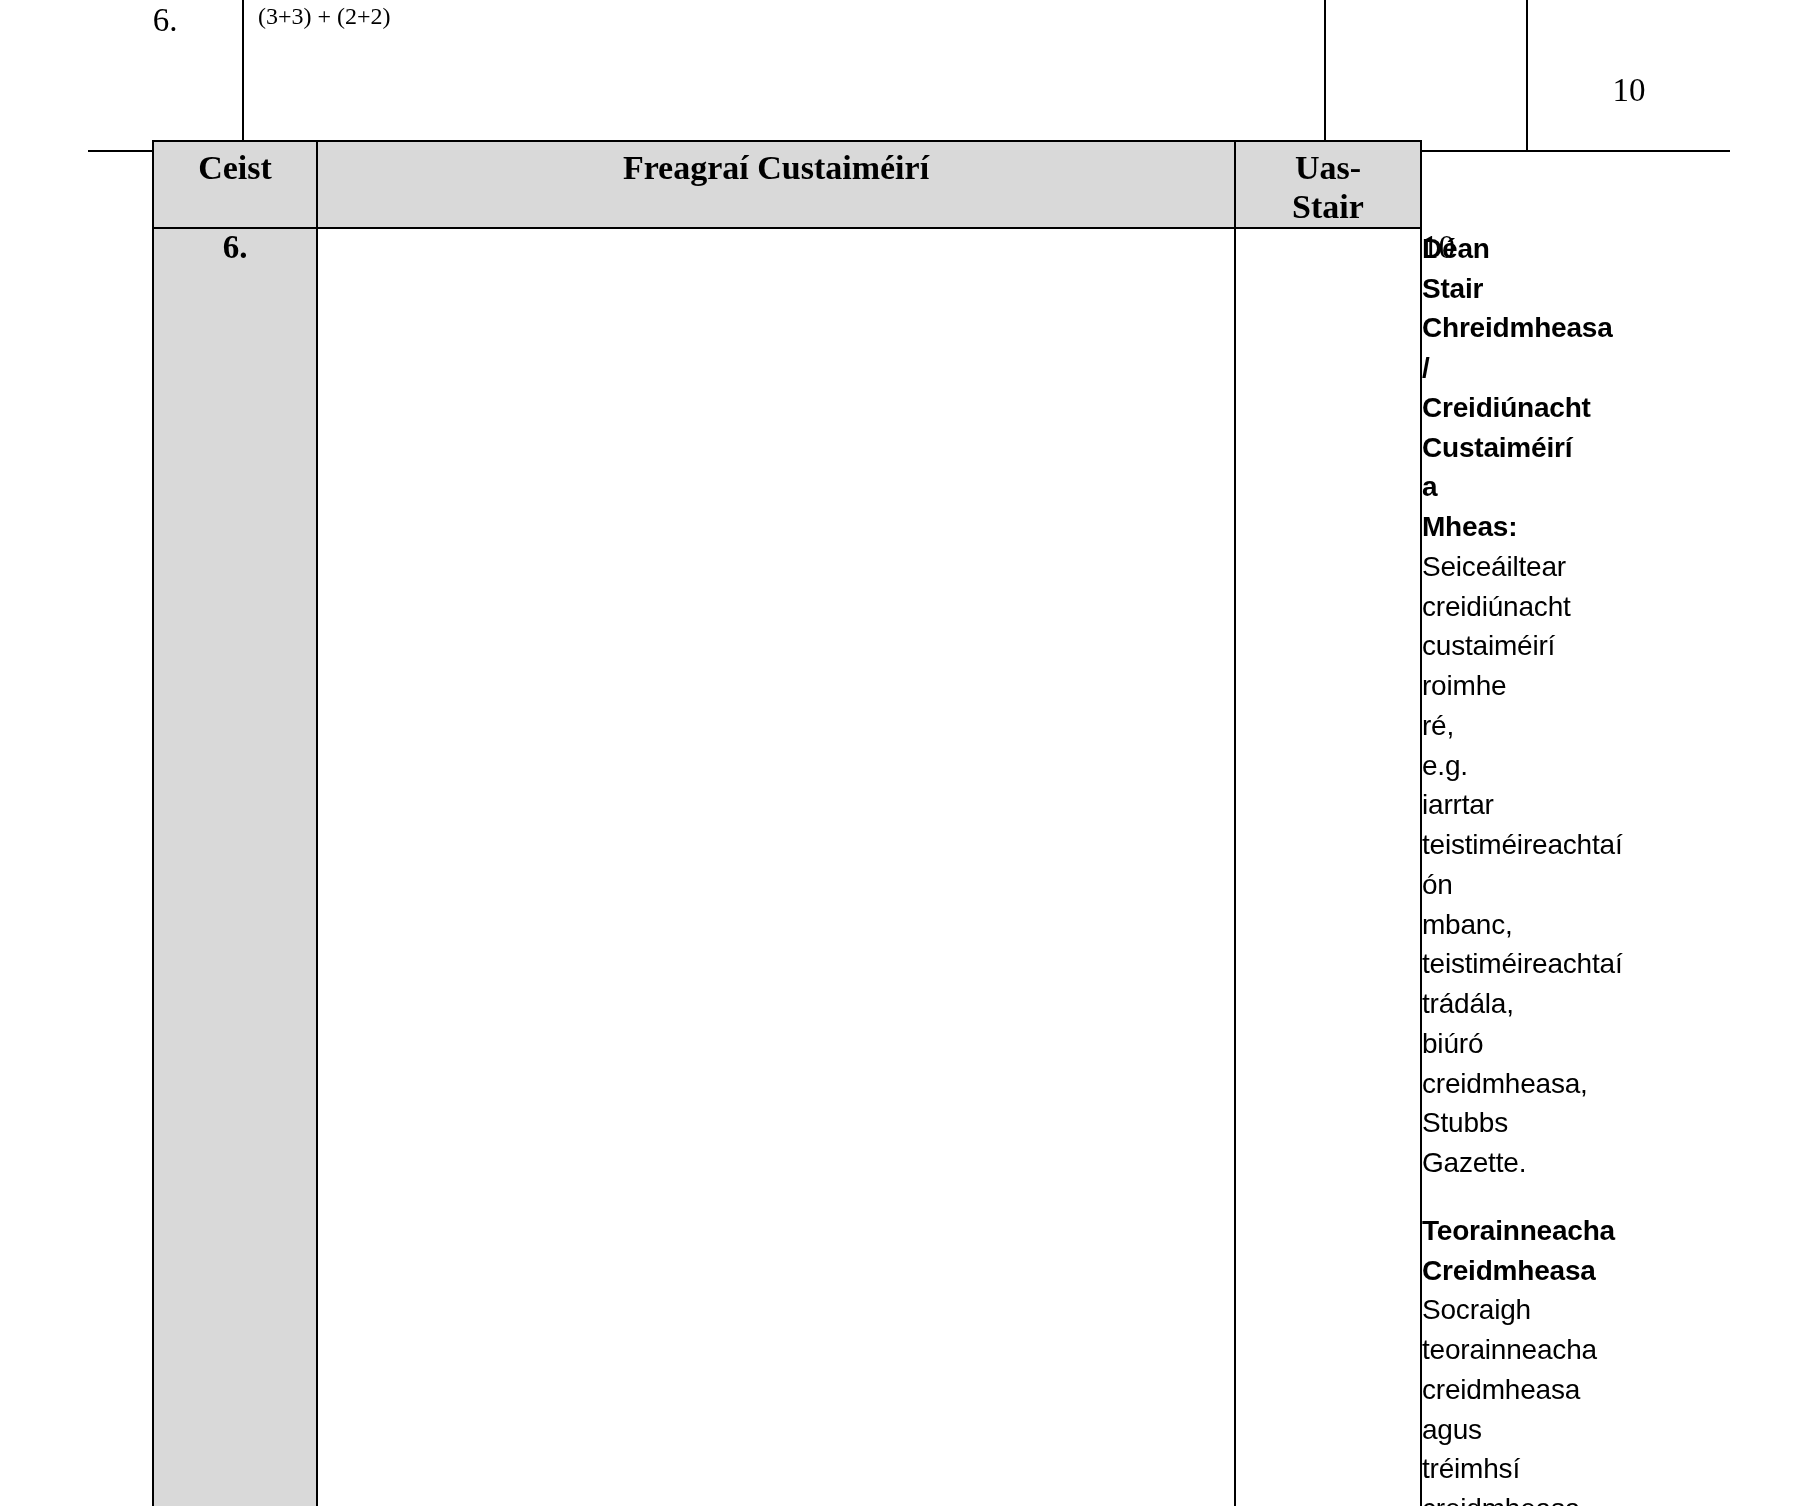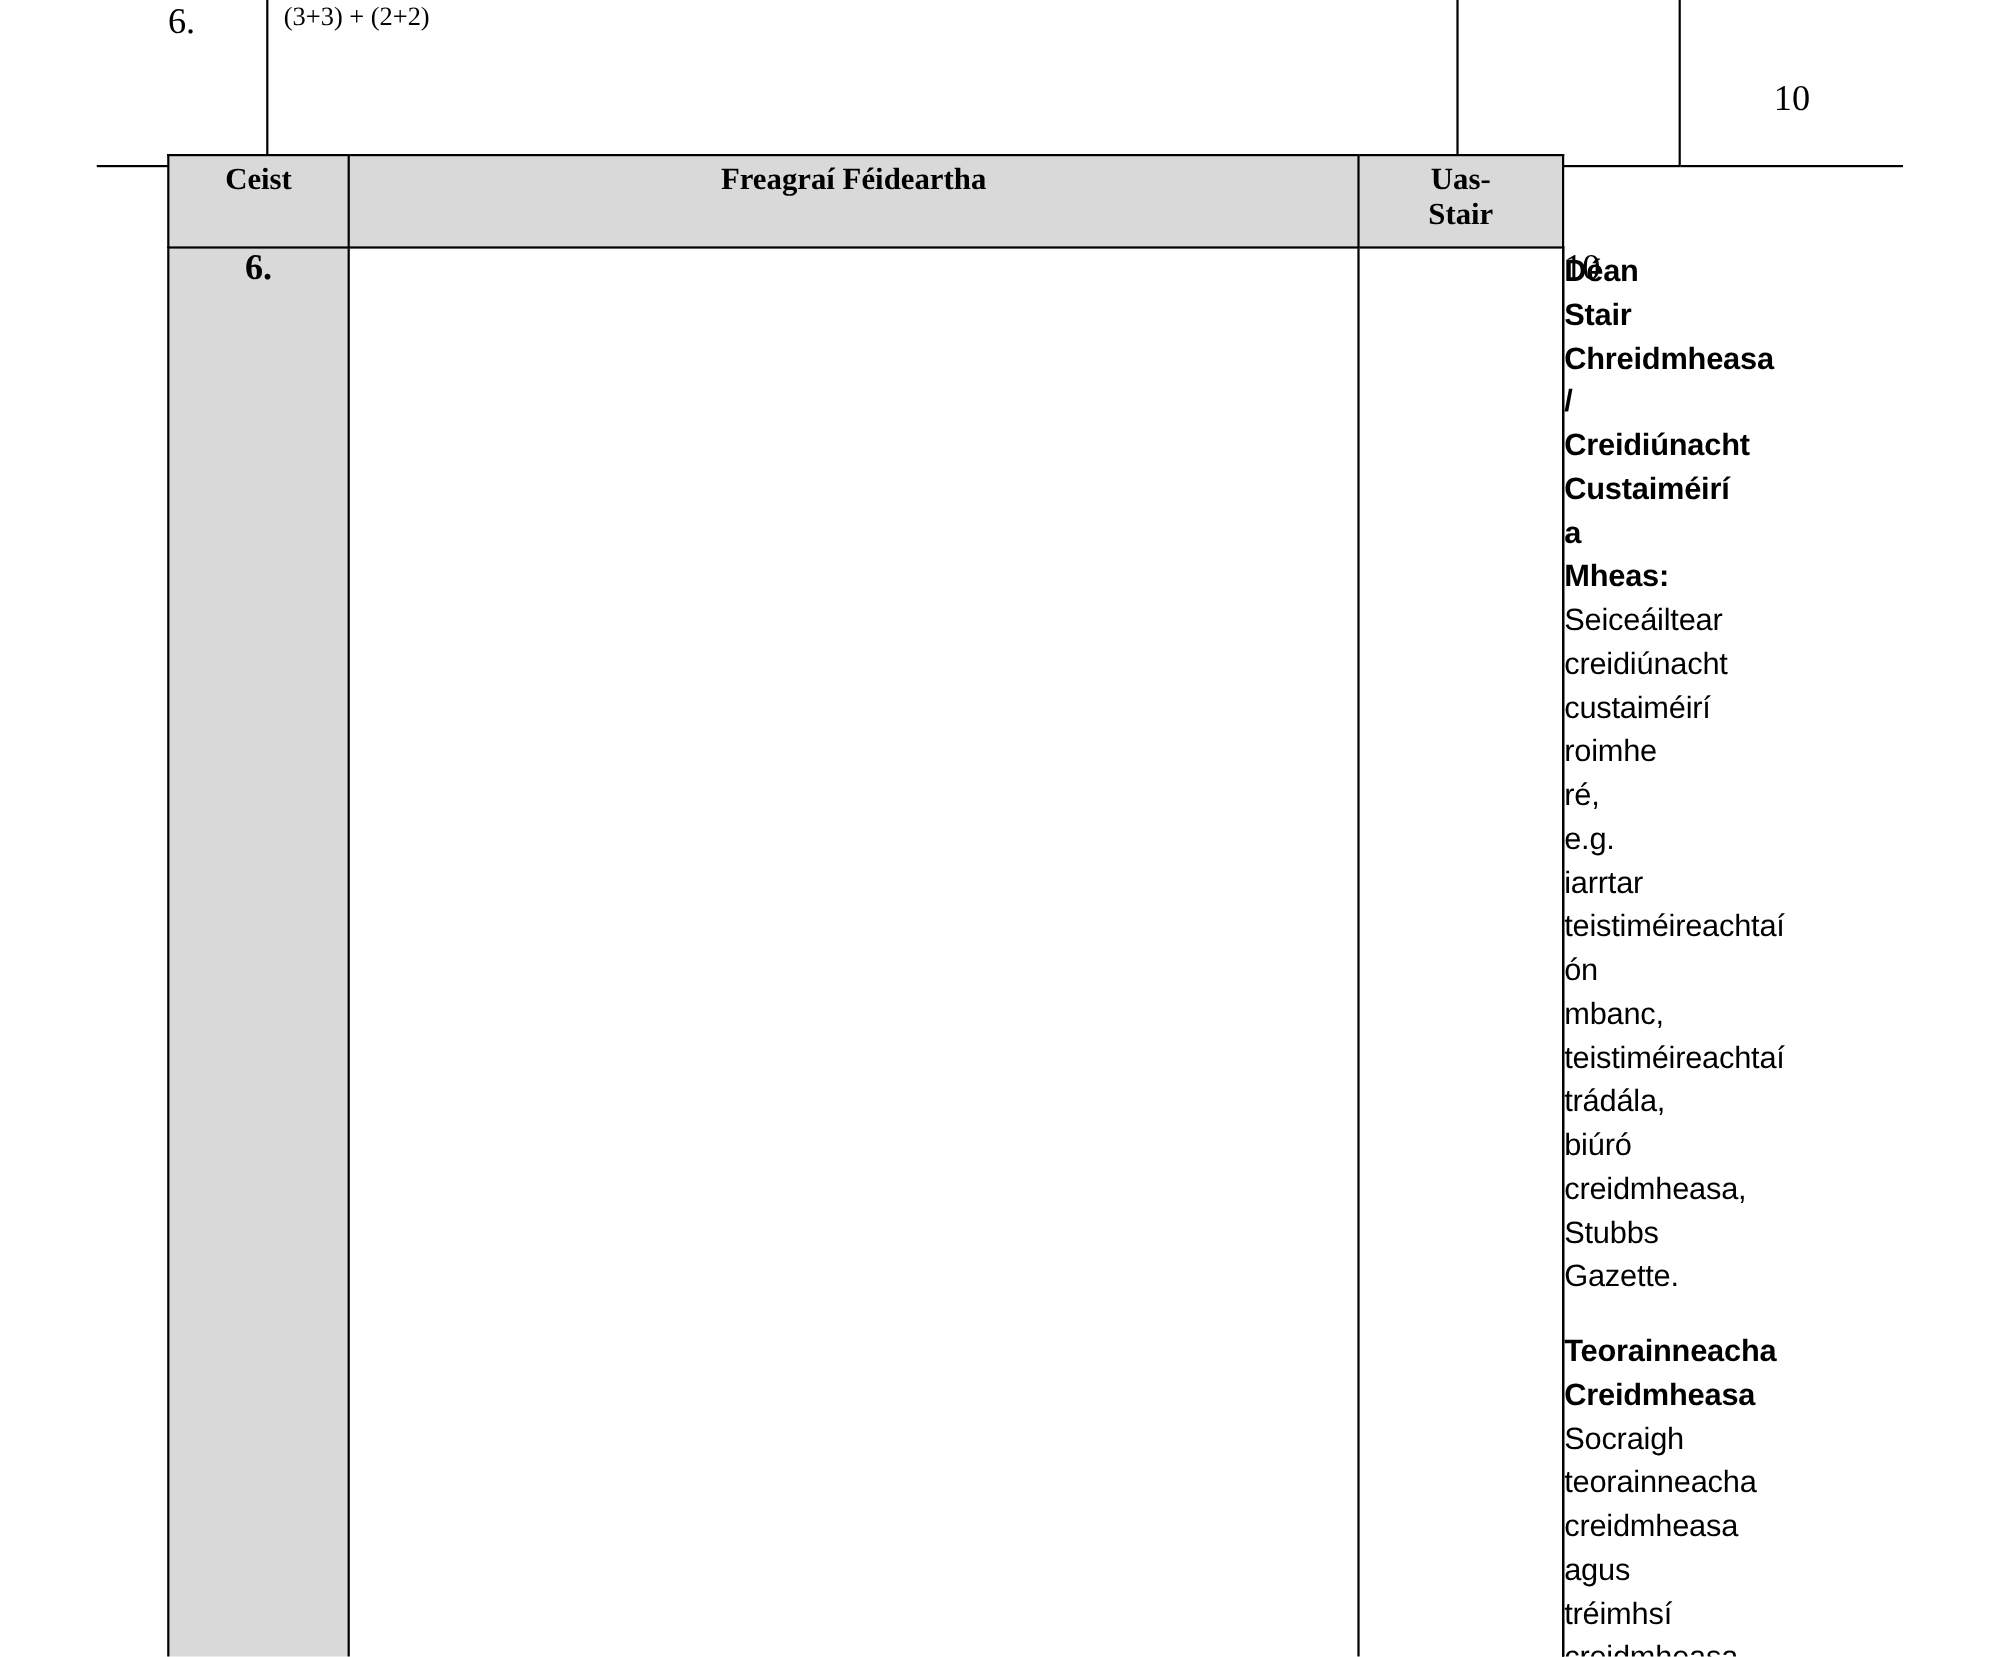--- a/index.html
+++ b/index.html
@@ -75,21 +75,21 @@
   }
   .ms-table th, .ms-table td {
     border: 2px solid #000000;
     padding: 0;
     vertical-align: top;
   }
   .ms-head th {
     background: #d9d9d9;
     font-family: "Liberation Serif", serif;
     font-weight: bold;
-    font-size: 28px;
+    font-size: 34px;
     line-height: 1.16;
     text-align: center;
     height: 76px;
     vertical-align: top;
     padding-top: 6px;
   }
   .col-ceist   { width: 162px; }
   .col-ans     { width: 916px; }
   .col-mark    { width: 184px; margin-top: 18px; }
 
@@ -150,21 +150,21 @@
     <td class="tt-blank"></td>
     <td class="tt-mark">10</td>
   </tr>
 </tbody>
   </table>
 
 <table class="ms-table">
   <tbody>
       <tr class="ms-head">
     <th class="col-ceist">Ceist</th>
-    <th class="col-ans">Freagraí Féideartha</th>
+    <th class="col-ans">Freagraí Custaiméirí</th>
     <th class="col-mark">
       <div>Uas-</div>
       <div>Stair</div>
     </th>
   </tr>
   <tr>
     <td class="cell-qnum">6.</td>
     <td class="cell-sub1"></td>
     <td class="cell-sub2"></td>
     <td class="cell-answer">

